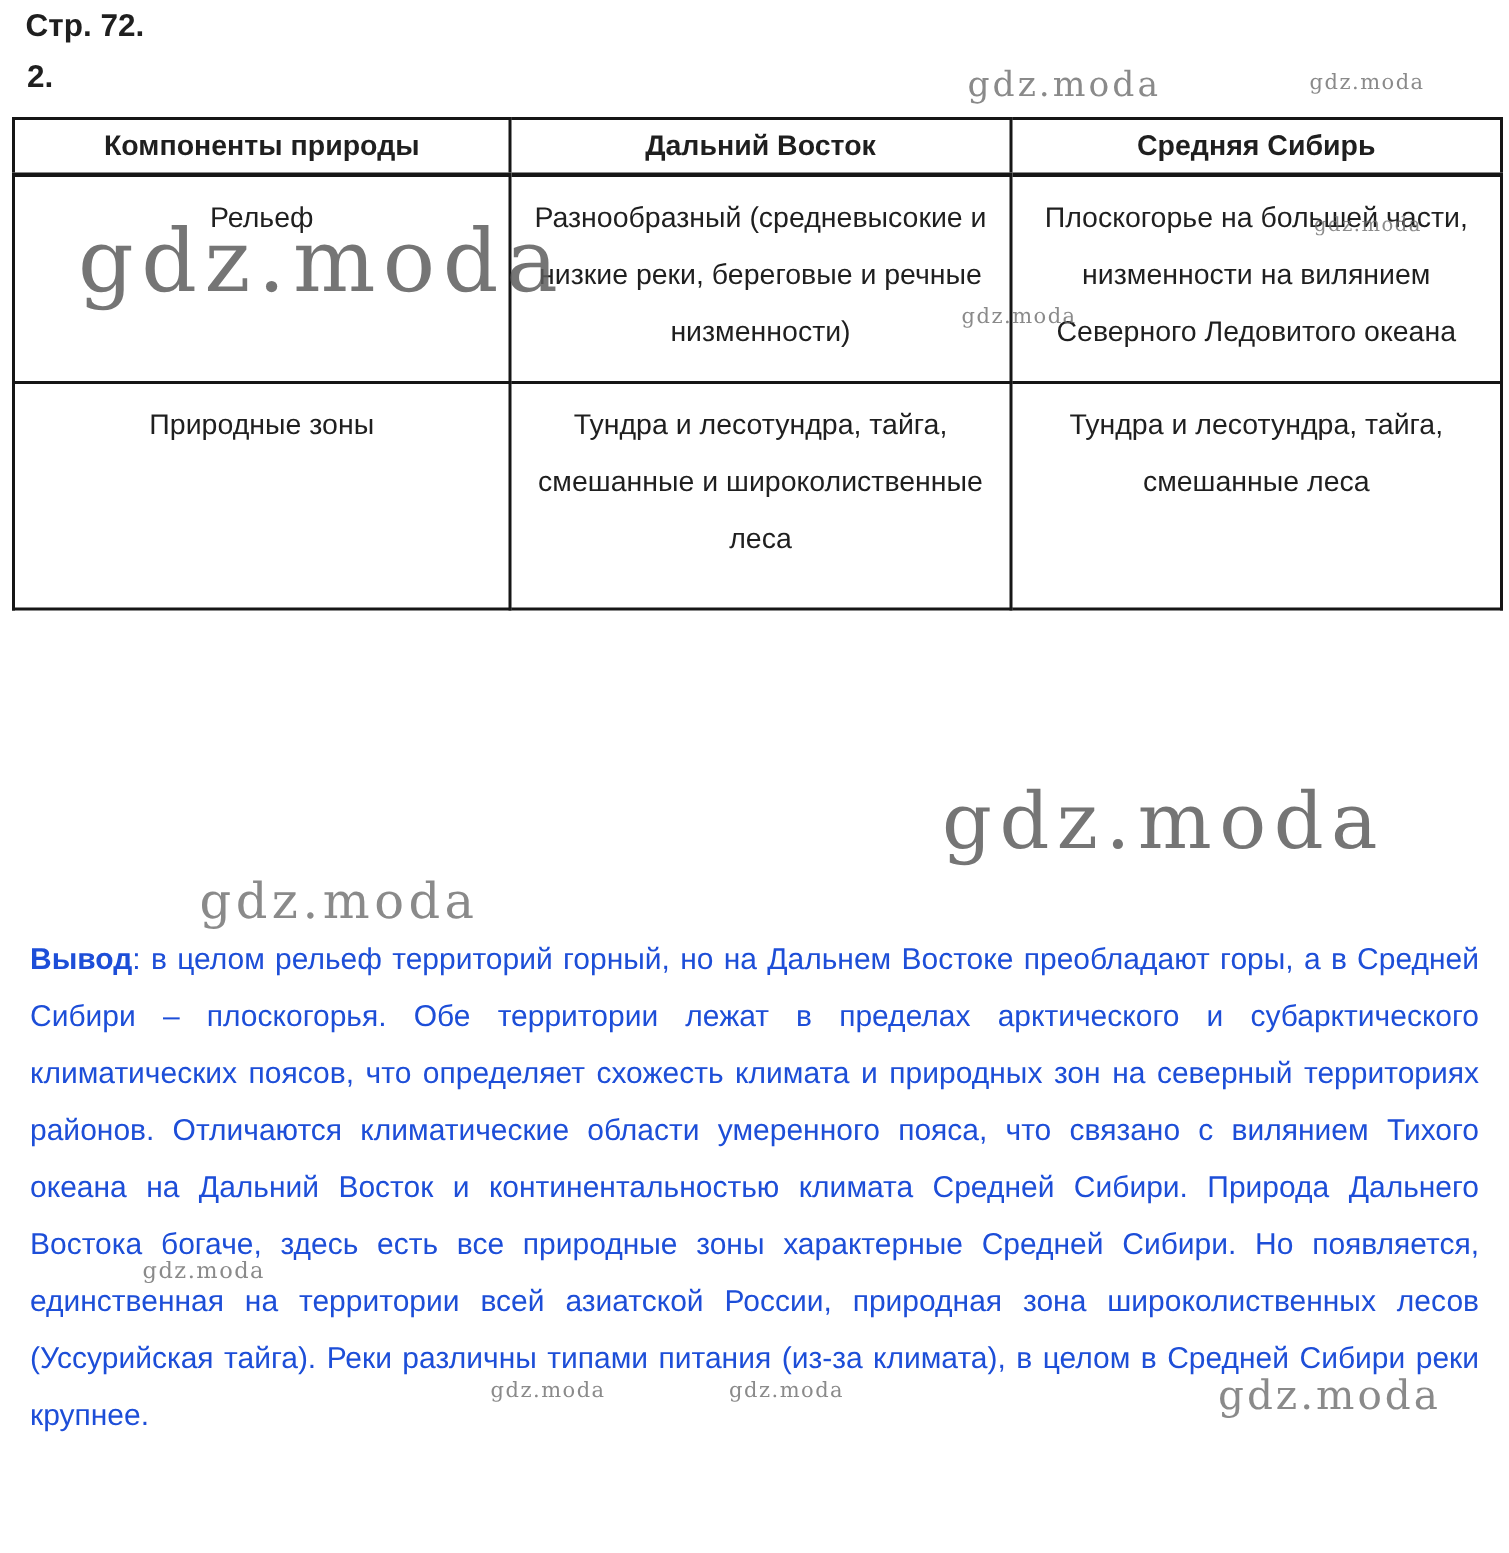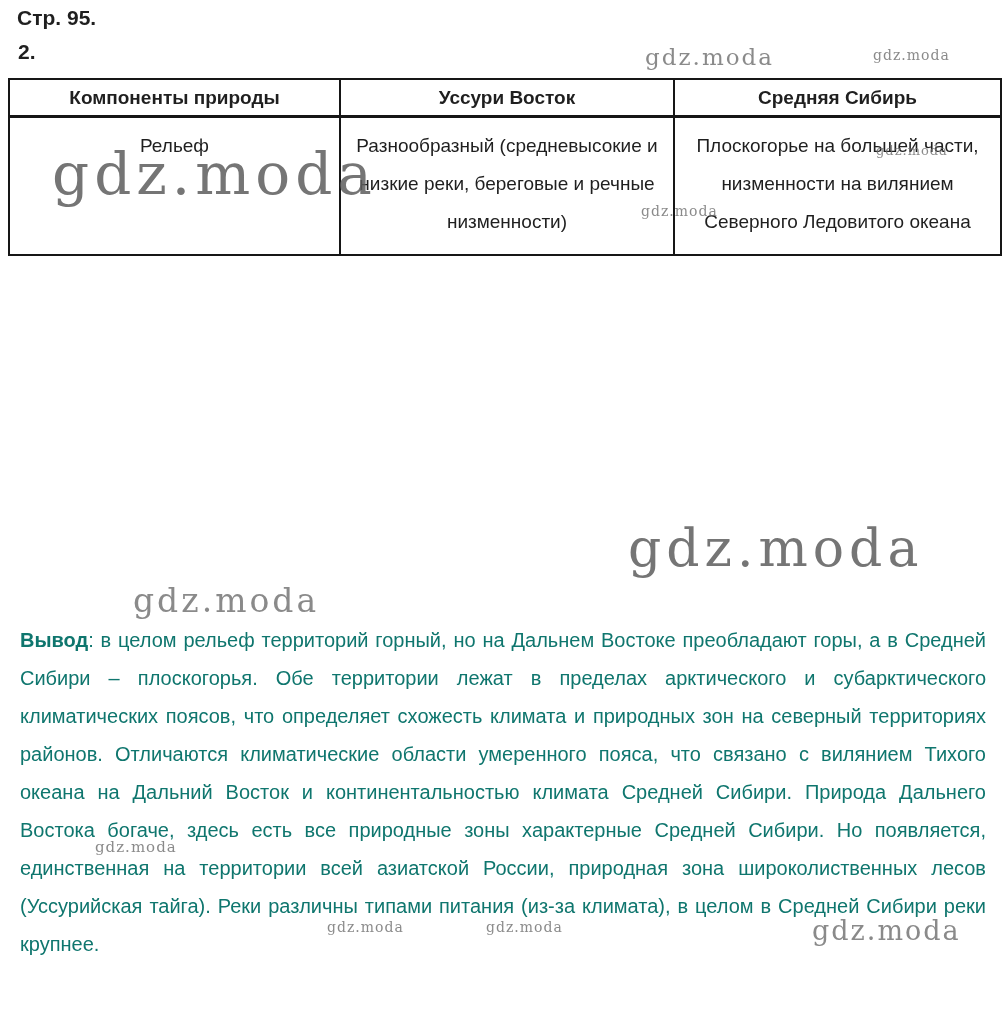--- a/index.html
+++ b/index.html
@@ -54,21 +54,21 @@
   .cmp col.c3 { width: 327px; }
   .cmp tr.row-zones td { padding-bottom: 26px; }
 
   .conclusion {
     position: absolute;
     top: 621px; left: 20px;
     width: 966px;
     font-size: 20px;
     line-height: 38px;
     text-align: justify;
-    color: #0f766e;
+    color: #1d4ed8;
   }
   .conclusion b { font-weight: bold; }
 
   .wm {
     position: absolute;
     font-family: "DejaVu Serif", serif;
     font-weight: normal;
     color: #6e6e6e;
     opacity: 0.8;
     white-space: nowrap;
@@ -89,41 +89,46 @@
   .wm6  { top: 518px; left: 628px; font-size: 52px; }
   .wm7  { top: 581px; left: 133px; font-size: 33px; letter-spacing: 3px; }
   .wm8  { top: 838px; left: 95px;  font-size: 15px; }
   .wm9  { top: 919px; left: 327px; font-size: 14px; }
   .wm10 { top: 919px; left: 486px; font-size: 14px; }
   .wm11 { top: 915px; left: 812px; font-size: 27px; letter-spacing: 2px; }
 </style>
 </head>
 <body>
 
-<div class="page-label">Стр. 95.</div>
+<div class="page-label">Стр. 72.</div>
 <div class="exercise-number">2.</div>
 
 <table class="cmp">
   <colgroup>
     <col class="c1">
       <col class="c2">
       <col class="c3">
   </colgroup>
   <thead>
     <tr>
       <th>Компоненты природы</th>
-      <th>Уссури Восток</th>
+      <th>Дальний Восток</th>
       <th>Средняя Сибирь</th>
     </tr>
   </thead>
   <tbody>
     <tr>
       <td>Рельеф</td>
       <td>Разнообразный (средневысокие и низкие реки, береговые и речные низменности)</td>
       <td>Плоскогорье на большей части, низменности на вилянием Северного Ледовитого океана</td>
+    </tr>
+    <tr class="row-zones">
+      <td>Природные зоны</td>
+      <td>Тундра и лесотундра, тайга, смешанные и широколиственные леса</td>
+      <td>Тундра и лесотундра, тайга, смешанные леса</td>
     </tr>
   </tbody>
 </table>
 
 <p class="conclusion"><b>Вывод</b><span>: в целом рельеф территорий горный, но на Дальнем Востоке преобладают горы, а в Средней Сибири – плоскогорья. Обе территории лежат в пределах арктического и субарктического климатических поясов, что определяет схожесть климата и природных зон на северный территориях районов. Отличаются климатические области умеренного пояса, что связано с вилянием Тихого океана на Дальний Восток и континентальностью климата Средней Сибири. Природа Дальнего Востока богаче, здесь есть все природные зоны характерные Средней Сибири. Но появляется, единственная на территории всей азиатской России, природная зона широколиственных лесов (Уссурийская тайга). Реки различны типами питания (из-за климата), в целом в Средней Сибири реки крупнее.</span></p>
 
 <span class="wm wm1">gdz.moda</span>
 <span class="wm wm2">gdz.moda</span>
 <span class="wm wm3 wm-big">gdz.moda</span>
 <span class="wm wm4">gdz.moda</span>

